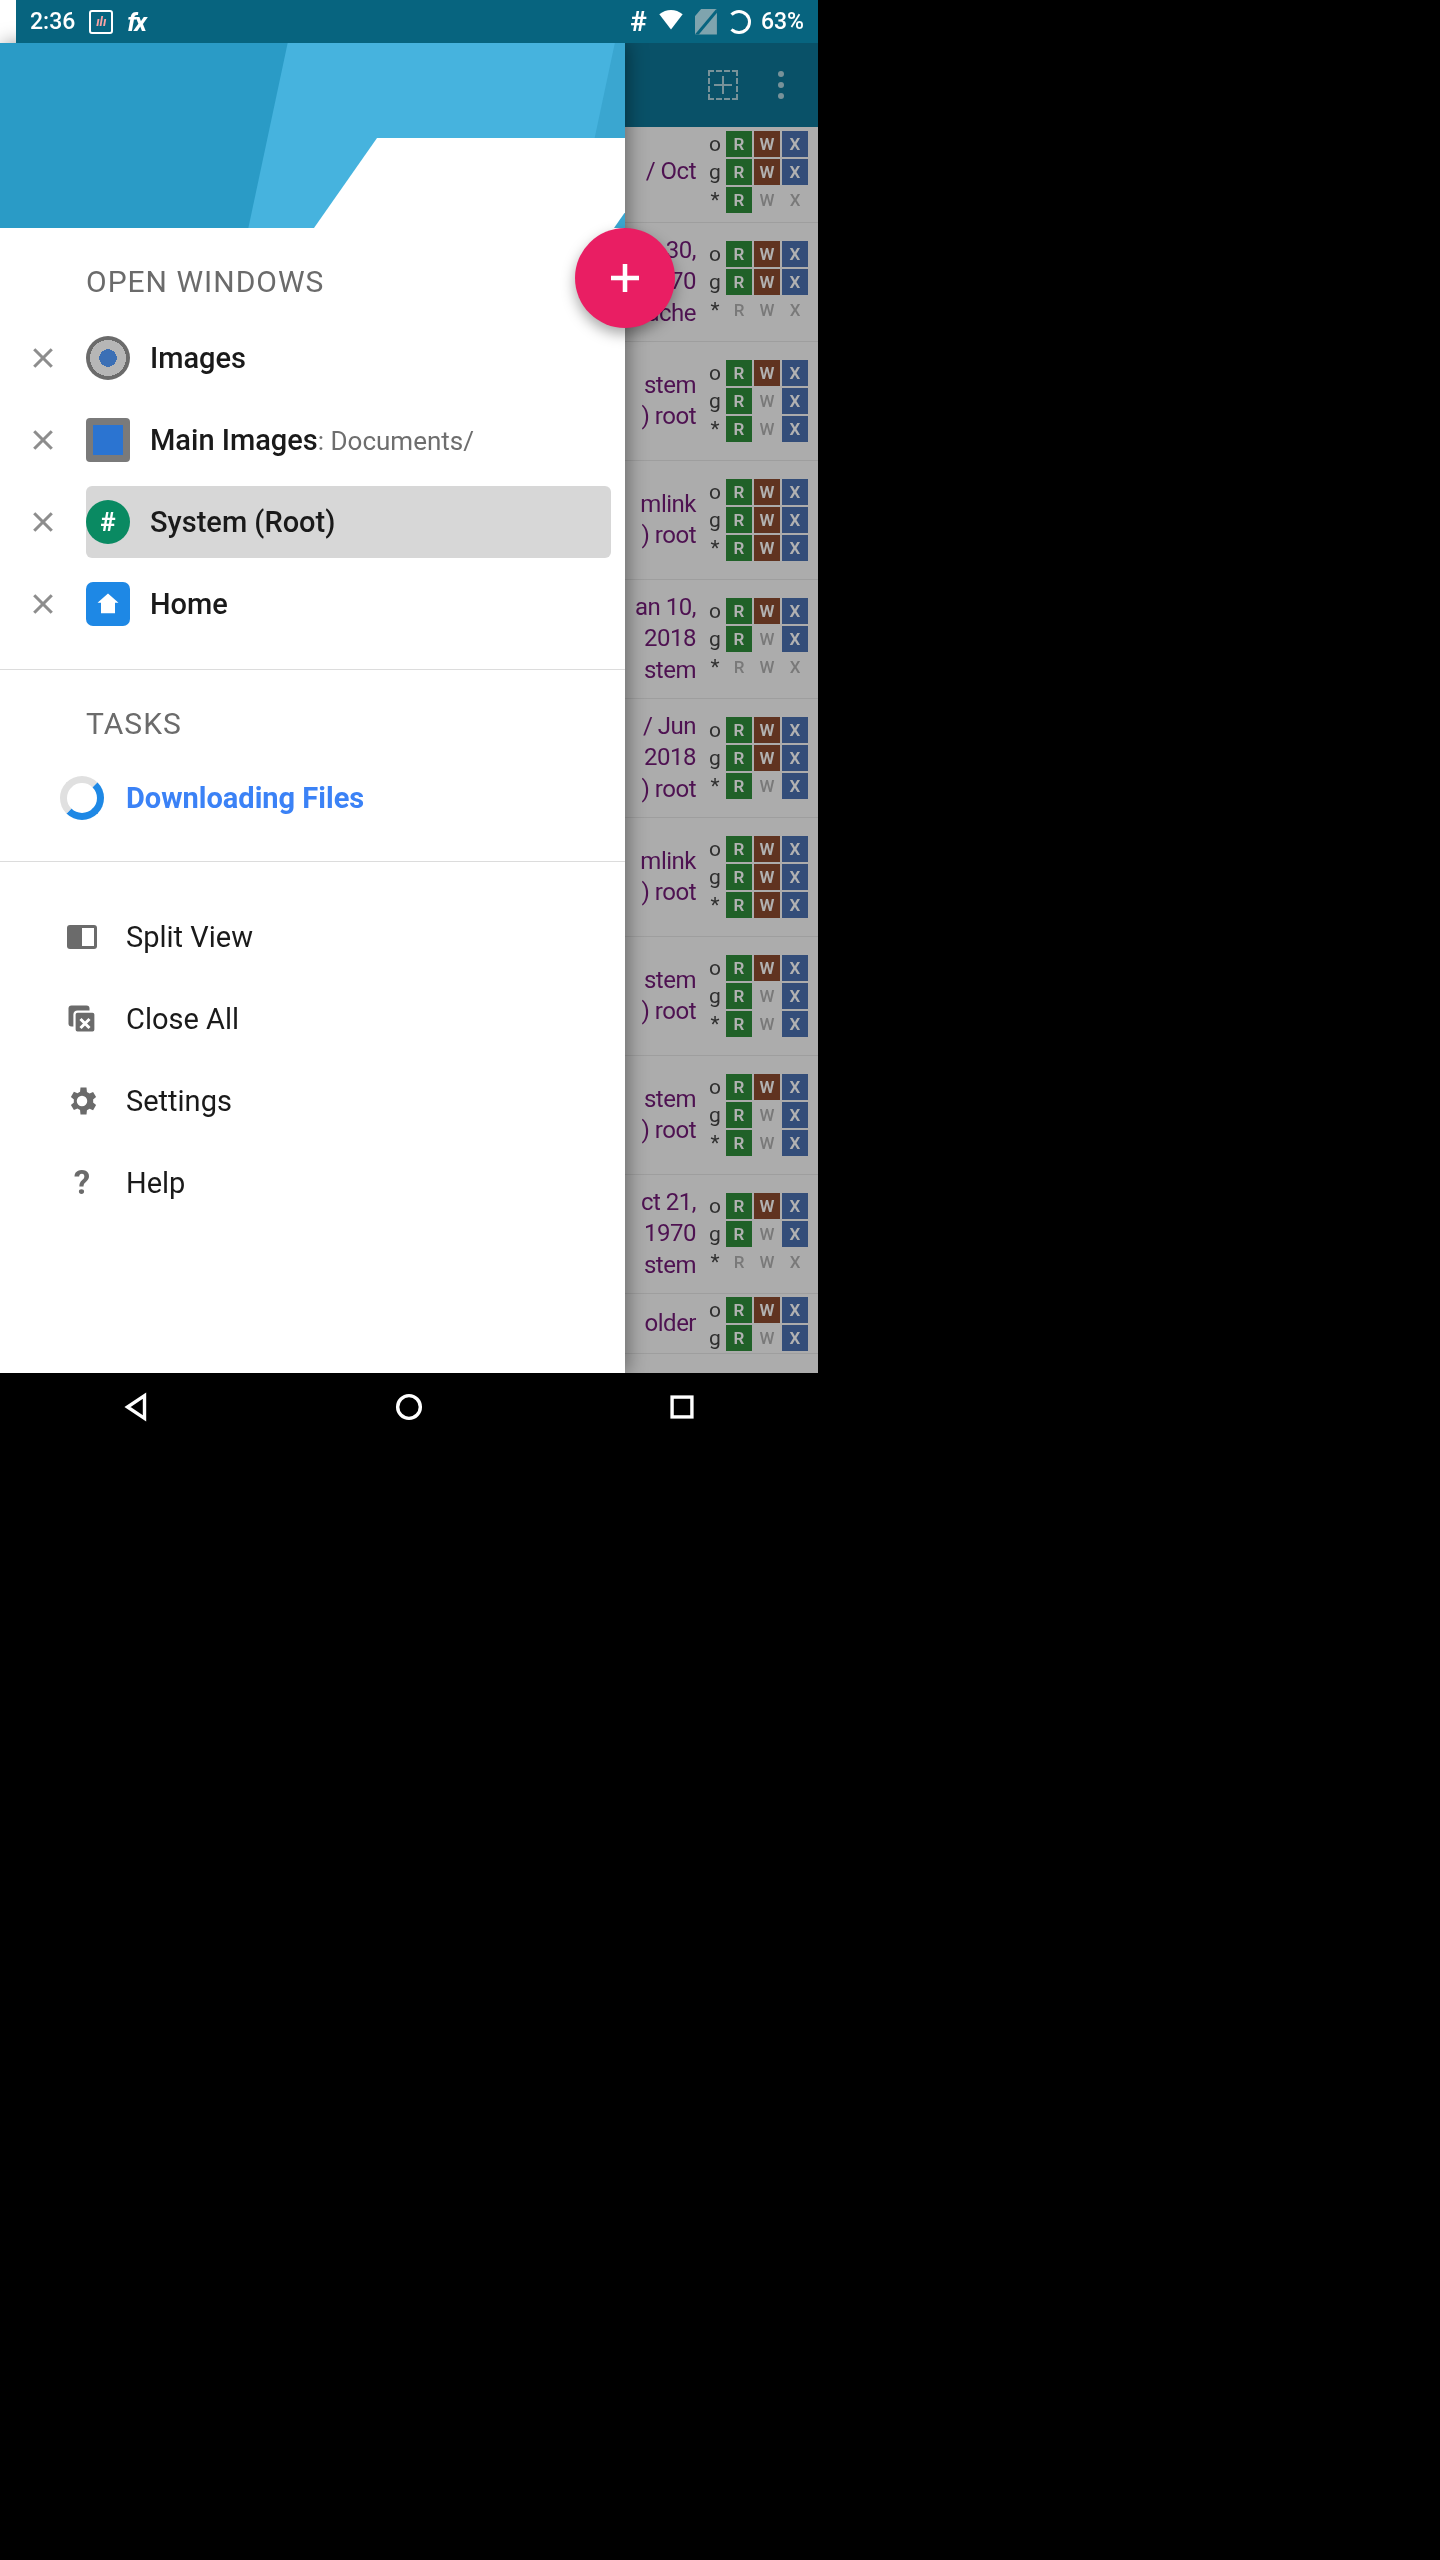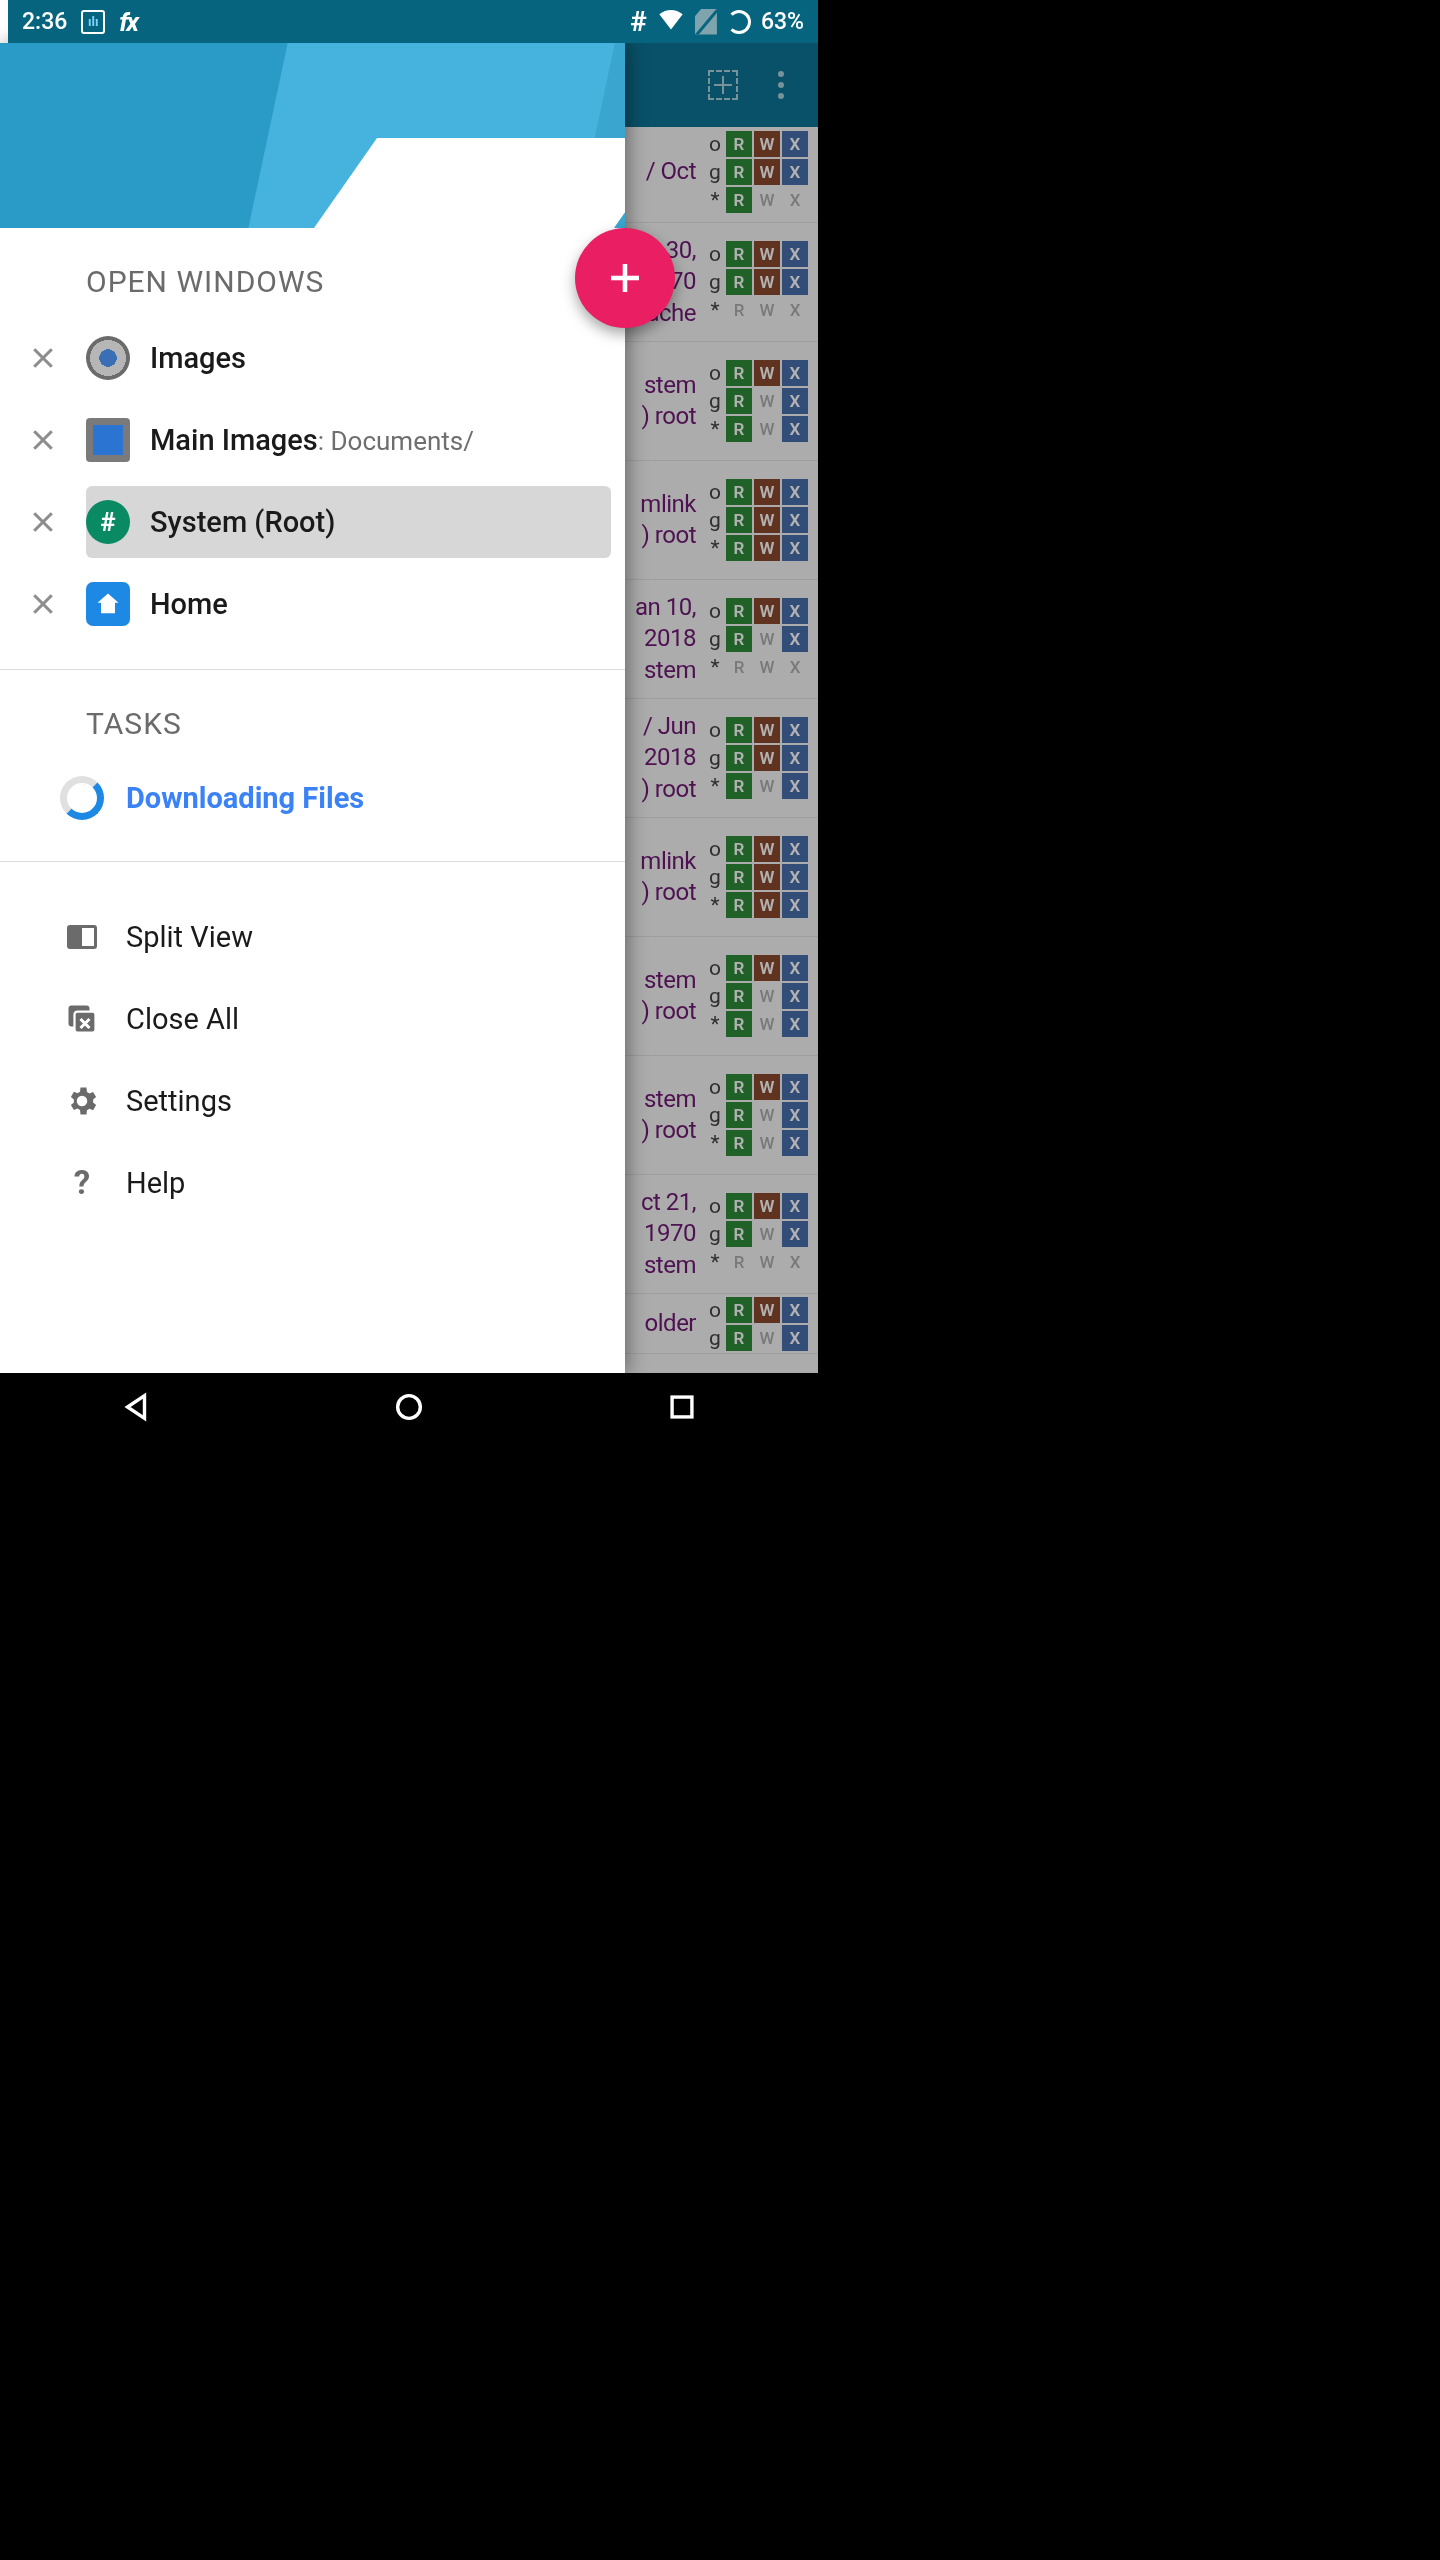--- a/index.html
+++ b/index.html
@@ -1,25 +1,25 @@
 <!DOCTYPE html>
 <html><head>
 <meta charset="utf-8">
 <style>
   * { margin: 0; padding: 0; box-sizing: border-box; }
   html, body { width: 818px; height: 1440px; overflow: hidden; font-family: Roboto, "Helvetica Neue", Arial, sans-serif; background: #000; }
 
   .screen { position: relative; width: 818px; height: 1440px; background: #fff; }
 
   
-  .status-bar { position: absolute; top:0; left:8px; right:0; height: 43px; background: #07647f; color:#fff; display:flex; align-items:center; justify-content:space-between; padding: 0 14px; font-size:23px; font-weight:500; z-index: 50;}
+  .status-bar { position: absolute; top:0; left:16px; right:0; height: 43px; background: #07647f; color:#fff; display:flex; align-items:center; justify-content:space-between; padding: 0 14px; font-size:23px; font-weight:500; z-index: 50;}
   .status-left { display:flex; align-items:center; gap:14px; }
   .status-right { display:flex; align-items:center; gap:10px; }
   .sb-icon { display:inline-flex; align-items:center; justify-content:center; }
-  .sb-box { width:24px; height:24px; border:2px solid #fff; border-radius:3px; display:flex; align-items:center; justify-content:center; font-size:13px; font-weight:700; color:#7dd3fc; }
+  .sb-box { width:24px; height:24px; border:2px solid #fff; border-radius:3px; display:flex; align-items:center; justify-content:center; font-size:13px; font-weight:700; color:#fca5a5;font-style:italic; }
   .sb-fx { font-style:italic; font-weight:700; font-size:26px; letter-spacing:-2px; }
   .sb-hash { font-size:28px; font-weight:700;}
   .sb-wifi svg { width:28px; height:28px; fill:#fff; }
   .sb-nosim { width:22px; height:26px; background:#7fa4ae; clip-path: polygon(30% 0, 100% 0, 100% 100%, 0 100%, 0 30%); position:relative;}
   .sb-nosim::after{content:""; position:absolute; left:45%; top:-3px; width:3px; height:34px; background:#07647f; transform:rotate(40deg);}
   .sb-spin { width:24px; height:24px; border:3px solid #fff; border-left-color:transparent; border-radius:50%; }
 
   
   .app-toolbar { position:absolute; top:43px; left:0; right:0; height:84px; background:#0d7595; display:flex; justify-content:flex-end; align-items:center; gap:40px; padding-right:34px; z-index:5;}
   .tb-ic { color:#c9e2e9; opacity:.85;}

